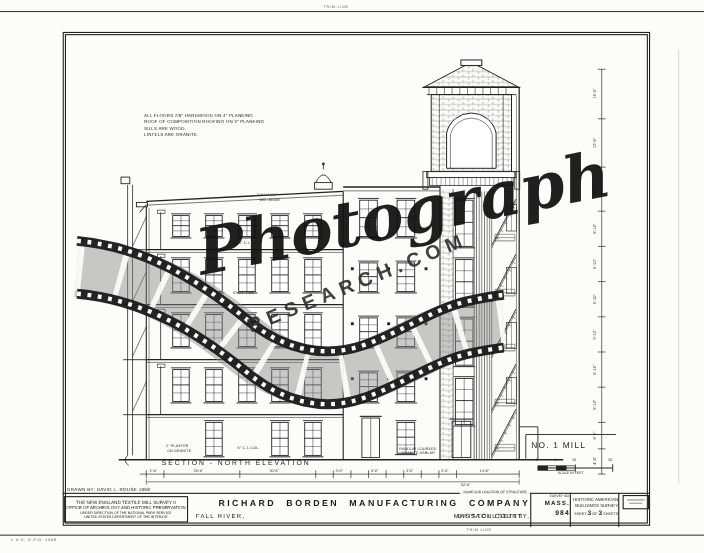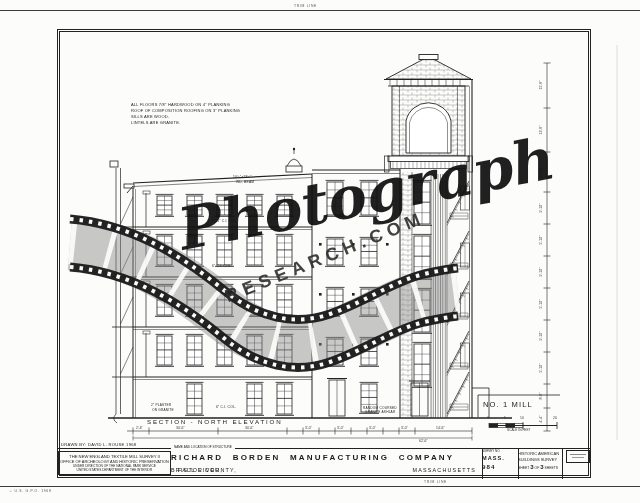--- a/index.html
+++ b/index.html
@@ -15,21 +15,21 @@
   .vdim{position:absolute;white-space:nowrap;color:#333;font-size:3.6px;line-height:1;
         transform:translate(-50%,-50%) rotate(-90deg);}
   .wm-script{position:absolute;left:176px;top:160px;font-family:"DejaVu Serif",serif;font-style:italic;
         font-weight:700;font-size:58px;transform:rotate(-11deg);color:#101010;white-space:nowrap;opacity:.93;}
   .wm-domain{position:absolute;left:226px;top:287px;font-size:18px;letter-spacing:5.5px;font-weight:600;
         color:#2e2e2e;transform:rotate(-22deg);transform-origin:0 50%;white-space:nowrap;opacity:.9;}
   .tb-line{position:absolute;background:#222;}
   .tb-cellbox{position:absolute;border:.8px solid #222;box-sizing:border-box;display:flex;flex-direction:column;
         justify-content:center;align-items:center;text-align:center;}
   .tb-txt{position:absolute;white-space:nowrap;line-height:1;color:#1c1c1c;}
-  .ctr{text-align:left;}
+  .ctr{text-align:right;}
 </style>
 </head>
 <body>
 
 <div class="page">
 
   <span class="tlabel" style="left:294px;top:3.5px;">TRIM LINE</span>
   <div class="trimline" style="top:10px;"></div>
   <span class="tlabel" style="left:424px;top:480px;">TRIM LINE</span>
   <div class="trimline" style="top:486px;"></div>

